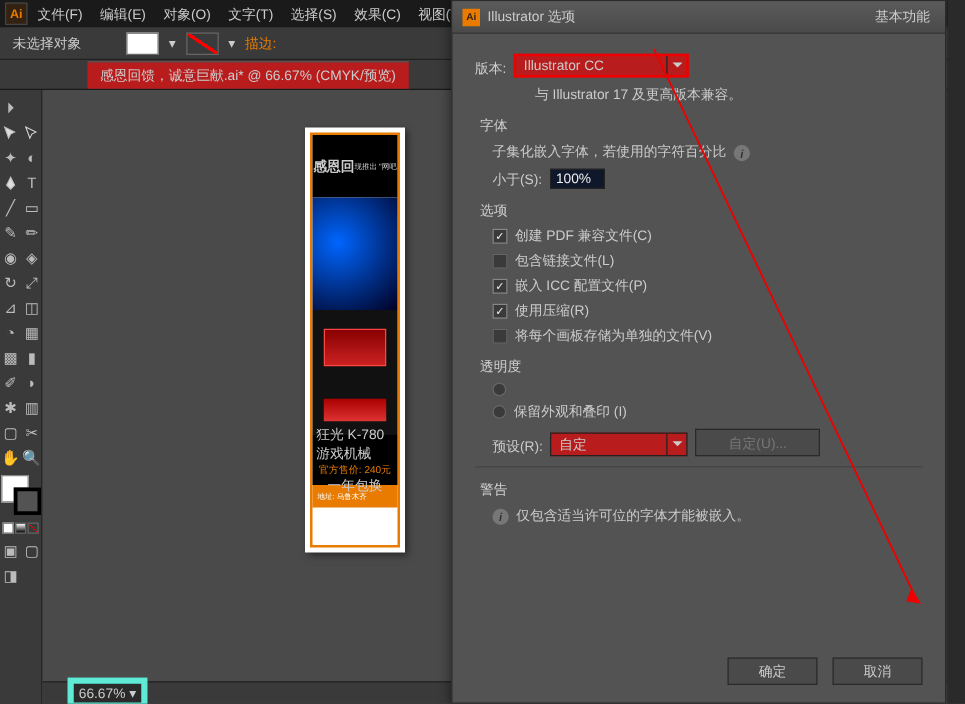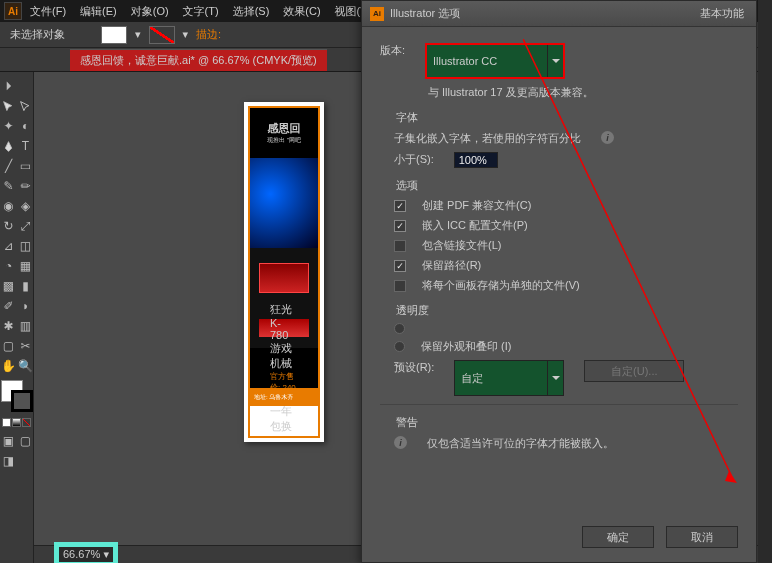--- a/index.html
+++ b/index.html
@@ -16,44 +16,44 @@
 .tab{background:#b91c1c;padding:3px 10px;border-top:1px solid #555}
 .workarea{position:relative;height:491px;display:flex}
 .tools{width:34px;background:#3a3a3a;display:flex;flex-direction:column;padding-top:4px;border-right:1px solid #222}
 .toolrow{display:flex;width:34px;height:20px}
 .tool{width:17px;height:20px;display:flex;align-items:center;justify-content:center;font-size:12px;color:#bbb;cursor:pointer}
 .tool svg{width:13px;height:13px;fill:#bbb;stroke:#bbb}
 .scroll-v{width:16px;background:#3a3a3a;border-left:1px solid #222}
 .canvas{flex:1;background:#4a4a4a;position:relative;overflow:hidden}
 .artboard{position:absolute;left:210px;top:30px;width:80px;height:340px;background:#fff;box-shadow:2px 2px 6px rgba(0,0,0,.5)}
 .art-inner{position:absolute;inset:4px;border:2px solid #e87b00}
-.art-top{height:50px;background:#000;color:#fff;display:flex;flex-direction:column;align-items:center;justify-content:center;font-size:14px;font-weight:bold}
+.art-top{height:50px;background:#000;color:#fff;display:flex;flex-direction:row;align-items:center;justify-content:center;font-size:14px;font-weight:bold}
 .art-sub{font-size:6px;color:#ccc;font-weight:normal}
 .art-blue{height:90px;background:radial-gradient(circle at 30% 40%,#06f,#002)}
 .art-kb{height:60px;background:#111;display:flex;align-items:center;justify-content:center}
 .kb{width:50px;height:30px;background:linear-gradient(#800,#c22);border:1px solid #f44}
 .art-kb2{height:40px;background:#111;display:flex;align-items:center;justify-content:center}
 .kb2{width:50px;height:18px;background:linear-gradient(#a00,#d33)}
-.art-txt{height:40px;background:#000;color:#fff;font-size:5px;padding:20px;display:flex;flex-direction:column;justify-content:center;align-items:center}
+.art-txt{height:40px;background:#000;color:#fff;font-size:5px;padding:3px;display:flex;flex-direction:column;justify-content:center;align-items:center}
 .art-price{color:#e87b00;font-size:8px}
 .art-foot{height:18px;background:#e87b00;color:#fff;font-size:6px;display:flex;align-items:center;padding-left:4px}
 .statusbar{position:absolute;bottom:0;left:34px;right:0;height:18px;background:#3a3a3a;display:flex;align-items:center;border-top:1px solid #222;padding-left:20px}
 .zoom-box{background:#2a2a2a;padding:1px 4px;border:5px solid #5eead4}
 .dialog{position:absolute;left:361px;top:0;width:396px;height:563px;background:#535353;border:1px solid #2a2a2a;box-shadow:-2px 2px 8px rgba(0,0,0,.4)}
 .dlg-title{height:26px;background:linear-gradient(#5a5a5a,#4a4a4a);display:flex;align-items:center;padding:0 8px;gap:6px;border-bottom:1px solid #333}
 .dlg-title-icon{width:14px;height:14px;background:#e87b00;display:flex;align-items:center;justify-content:center;color:#321;font-size:8px;font-weight:bold}
 .dlg-body{padding:10px 18px}
-.row{display:flex;align-items:flex-start;margin:6px 0;gap:20px}
-.dropdown{background:#14532d;border:1px solid #222;height:36px;display:flex;align-items:center;padding:0 6px;position:relative;width:140px}
+.row{display:flex;align-items:flex-end;margin:6px 0;gap:6px}
+.dropdown{background:#b91c1c;border:1px solid #222;height:19px;display:flex;align-items:center;padding:0 6px;position:relative;width:140px}
 .dd-arrow{position:absolute;right:0;top:0;bottom:0;width:16px;border-left:1px solid #222;display:flex;align-items:center;justify-content:center}
 .dd-arrow::after{content:"";border:4px solid transparent;border-top-color:#ccc;margin-top:3px}
 .red-box{border:2px solid #e00!important;position:relative}
-.section-h{color:#d0d0d0;margin:10px 16px 4px}
+.section-h{color:#d0d0d0;margin:10px 4px 4px}
 .indent{margin-left:14px}
-.chk{display:flex;align-items:center;gap:16px;margin:5px 0}
+.chk{display:flex;align-items:center;gap:6px;margin:5px 0}
 .checkbox{width:12px;height:12px;border:1px solid #888;background:#3a3a3a;display:flex;align-items:center;justify-content:center;font-size:9px;color:#eee}
 .checkbox.on::after{content:"✓"}
 .radio{width:11px;height:11px;border:1px solid #888;border-radius:50%;background:#3a3a3a;display:flex;align-items:center;justify-content:center}
 .radio.on::after{content:"";width:5px;height:5px;border-radius:50%;background:#ccc}
 .disabled{color:#7a7a7a}
 .disabled .checkbox,.disabled .radio{border-color:#666}
 .num-input{background:#0f172a;border:1px solid #222;padding:1px 4px;width:44px;color:#eee}
 .info-icon{width:13px;height:13px;border-radius:50%;background:#777;color:#333;display:inline-flex;align-items:center;justify-content:center;font-size:9px;font-weight:bold;font-style:italic}
 .hr{height:1px;background:#444;margin:8px 0}
 .btn-row{position:absolute;bottom:14px;right:18px;display:flex;gap:12px}
@@ -244,31 +244,31 @@
         <span class="num-input">100%</span>
       </div>
     </div>
 
     <div class="section-h">选项</div>
     <div class="indent">
       <div class="chk">
           <div class="checkbox on"></div>
           <span>创建 PDF 兼容文件(C)</span>
         </div>
-      <div class="chk">
-          <div class="checkbox on"></div>
-          <span>嵌入 ICC 配置文件(P)</span>
-        </div>
       <div class="chk disabled">
           <div class="checkbox"></div>
           <span>包含链接文件(L)</span>
         </div>
       <div class="chk">
           <div class="checkbox on"></div>
-          <span>保留路径(R)</span>
+          <span>嵌入 ICC 配置文件(P)</span>
+        </div>
+      <div class="chk">
+          <div class="checkbox on"></div>
+          <span>使用压缩(R)</span>
         </div>
       <div class="chk disabled">
           <div class="checkbox"></div>
           <span>将每个画板存储为单独的文件(V)</span>
         </div>
     </div>
 
     <div class="section-h">透明度</div>
     <div class="indent disabled">
       <div class="chk">

